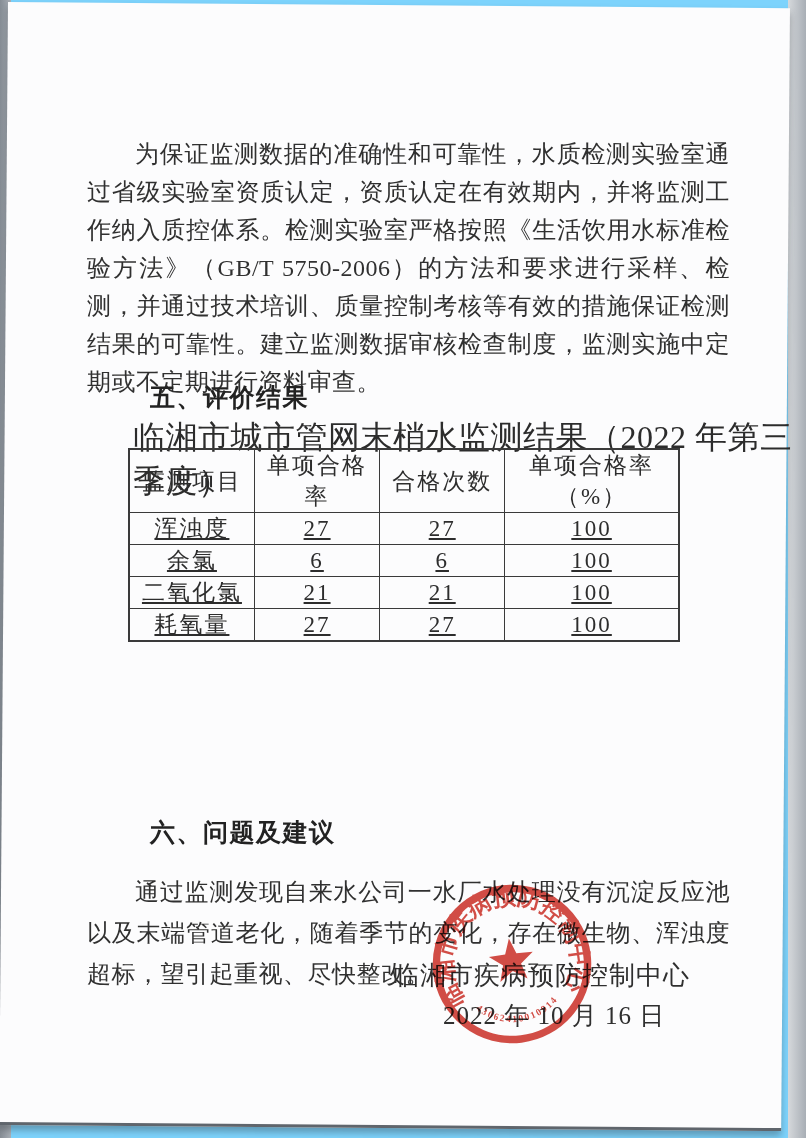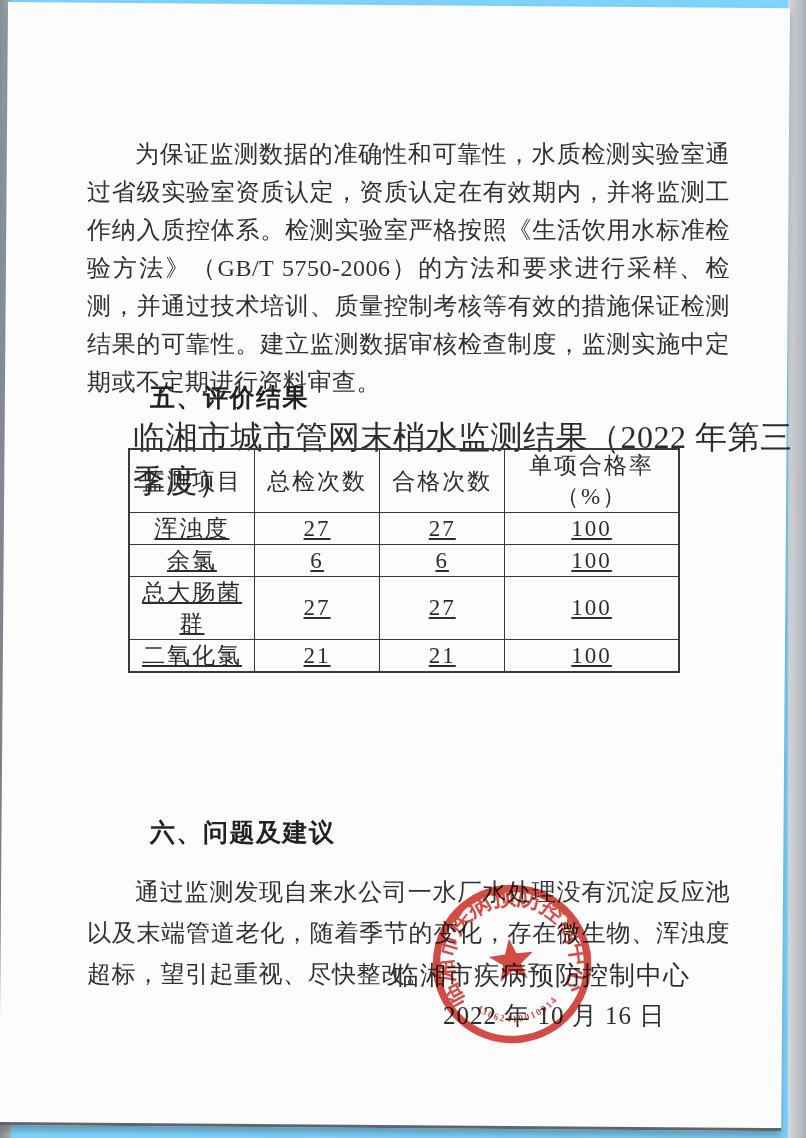--- a/index.html
+++ b/index.html
@@ -92,48 +92,48 @@
     <table class="results">
       <colgroup>
         <col style="width:22.8%">
           <col style="width:22.8%">
         <col style="width:22.7%">
           <col style="width:31.7%">
       </colgroup>
       <thead>
         <tr>
           <th>监测项目</th>
-          <th>总检次数</th>
+          <th>单项合格率</th>
           <th>合格次数</th>
           <th>单项合格率（%）</th>
         </tr>
       </thead>
       <tbody id="results-body">
           <tr>
             <td>浑浊度</td>
             <td>27</td>
             <td>27</td>
             <td>100</td>
           </tr>
           <tr>
             <td>余氯</td>
             <td>6</td>
             <td>6</td>
             <td>100</td>
           </tr>
           <tr>
-            <td>总大肠菌群</td>
-            <td>27</td>
-            <td>27</td>
+            <td>二氧化氯</td>
+            <td>21</td>
+            <td>21</td>
             <td>100</td>
           </tr>
           <tr>
-            <td>二氧化氯</td>
-            <td>21</td>
-            <td>21</td>
+            <td>耗氧量</td>
+            <td>27</td>
+            <td>27</td>
             <td>100</td>
           </tr>
         </tbody>
     </table>
 
     <div class="heading" style="top:816px;">六、问题及建议</div>
 
     <p class="para issues" style="top:848px;">通过监测发现自来水公司一水厂水处理没有沉淀反应池以及末端管道老化，随着季节的变化，存在微生物、浑浊度超标，望引起重视、尽快整改。</p>
 
     <div class="sig-line">临湘市疾病预防控制中心</div>

